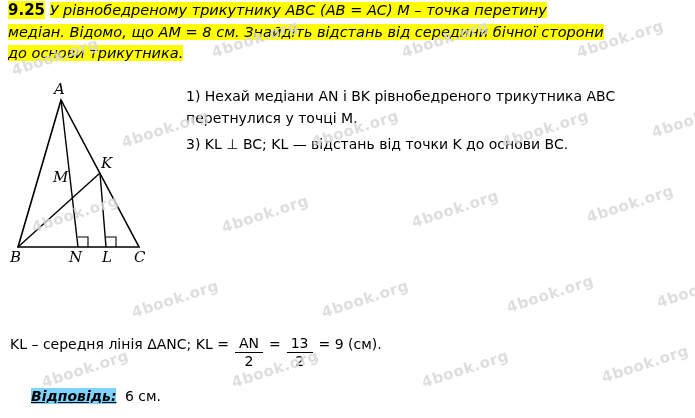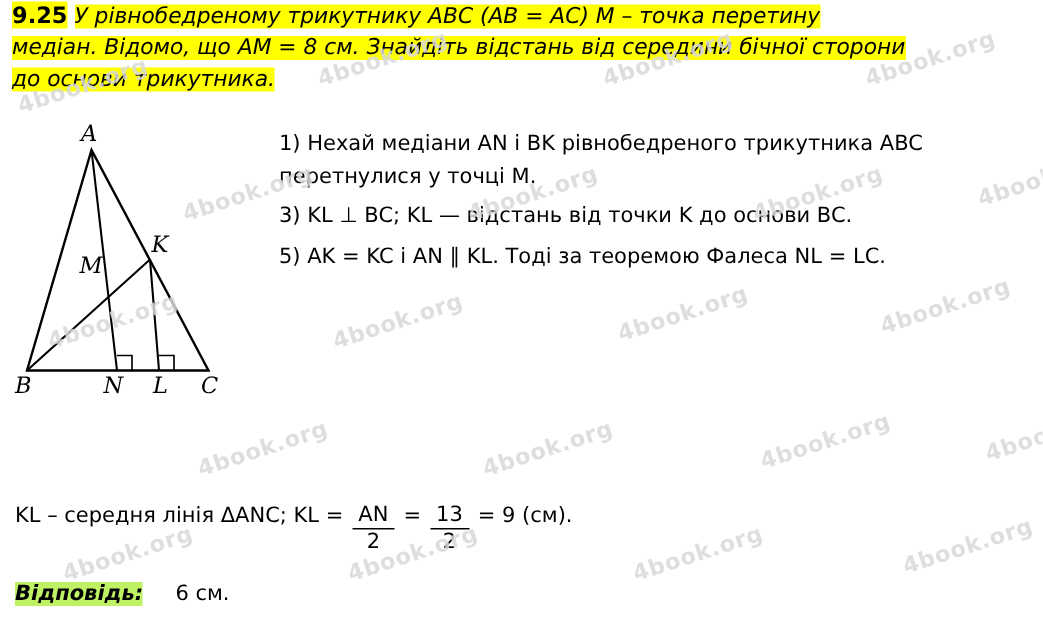--- a/index.html
+++ b/index.html
@@ -117,24 +117,26 @@
   .answer {
     position: absolute;
     left: 10px;
     top: 388px;
     z-index: 3;
     font-size: 14px;
   }
   .answer .lbl {
     font-style: italic;
     font-weight: bold;
-    background: #bef264;
+    background: #7dd3fc;
+    text-decoration: underline;
+    margin-left: 21px;
   }
   .answer .val {
-    margin-left: 17px;
+    margin-left: 4px;
   }
 </style>
 </head>
 <body>
 
 <div class="page">
 
   <div id="wm-layer">
       <div class="wm" style="left: 10px; top: 48px;">4book.org</div>
       <div class="wm" style="left: 210px; top: 30px;">4book.org</div>
@@ -184,21 +186,20 @@
     <span class="fig-label" style="left:128px; top:166px;">C</span>
     <span class="fig-label" style="left:47px; top:86px;">M</span>
     <span class="fig-label" style="left:95px; top:72px;">K</span>
     <span class="fig-label" style="left:63px; top:166px;">N</span>
     <span class="fig-label" style="left:96px; top:166px;">L</span>
   </div>
 
   <div class="solution">
     <p>1) Нехай медіани AN і BK рівнобедреного трикутника ABC перетнулися у точці M.</p>
     <p>3) KL ⊥ BC; KL — відстань від точки K до основи BC.</p>
-    <p>5) AK = KC і AN ∥ KL. Тоді за теоремою Фалеса NL = LC.</p>
   </div>
 
   <div class="kl-line">
     <span>KL – середня лінія ΔANC; KL =</span>
     <span class="frac">
       <span class="nu">AN</span>
       <span class="de">2</span>
     </span>
     <span>=</span>
     <span class="frac">

